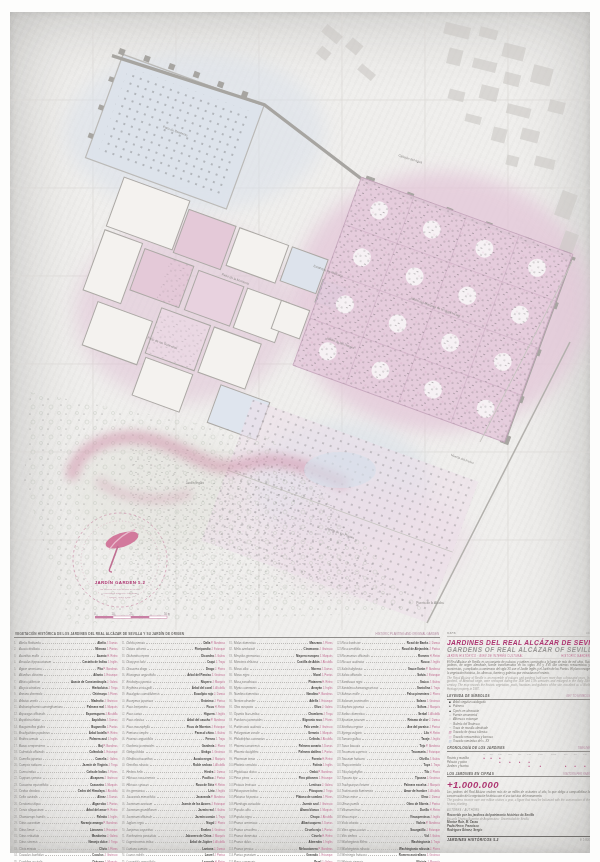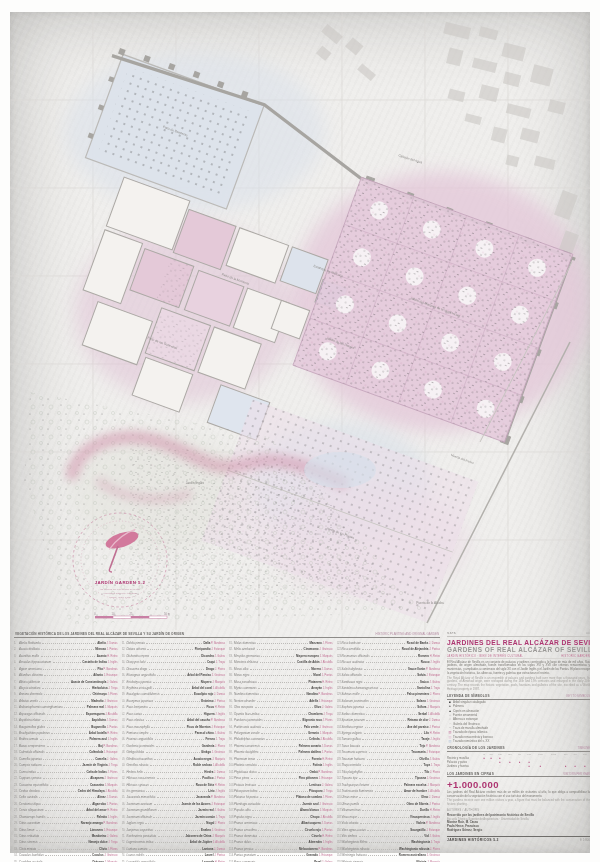--- a/index.html
+++ b/index.html
@@ -21,21 +21,21 @@
   .cols{display:flex;gap:4px;padding:0 2px;}
   .sp-col{flex:1;min-width:0;}
   .sp-row{display:flex;align-items:baseline;line-height:5.05px;white-space:nowrap;overflow:hidden;}
   .sp-num{font-size:2.6px;color:#9a9896;width:5px;flex:none;}
   .sp-lat{font-size:2.9px;color:#7c7a78;font-style:italic;flex:none;}
   .sp-lead{flex:1;border-bottom:.5px dotted #bdbbb8;margin:0 1.5px;height:3.4px;min-width:2px;}
   .sp-com{font-size:2.9px;color:#454341;font-weight:bold;flex:none;}
   .sp-zone{font-size:2.6px;color:#c06e92;flex:none;}
 
   
-  .panel{position:absolute;left:437px;top:620px;width:143px;height:219px;overflow:hidden;}
+  .panel{position:absolute;left:437px;top:620px;width:143px;height:219px;overflow:hidden;font-style:italic;}
   .kicker{display:flex;justify-content:space-between;font-size:2.7px;color:#9a9896;
           letter-spacing:.4px;border-bottom:.5px solid #c6c4c1;padding-bottom:.5px;}
   .title-es{font-size:6.7px;font-weight:bold;color:#ad3470;letter-spacing:.38px;white-space:nowrap;margin-top:2px;}
   .title-en{font-size:6.4px;font-weight:bold;color:#9a9896;letter-spacing:.5px;white-space:nowrap;margin-top:.5px;}
   .subrow{display:flex;justify-content:space-between;font-size:2.6px;color:#c06e92;
           letter-spacing:.3px;margin-top:1.5px;border-bottom:.5px solid #d8d6d3;padding-bottom:.8px;}
   .body-es{font-size:2.85px;line-height:3.55px;color:#76746f;text-align:justify;margin-top:1.6px;}
   .body-en{font-size:2.85px;line-height:3.55px;color:#a3a19d;text-align:justify;margin-top:1.8px;}
   .sec-head{display:flex;justify-content:space-between;align-items:baseline;margin-top:3.2px;
             border-bottom:.5px solid #8d8b88;padding-bottom:.6px;}

